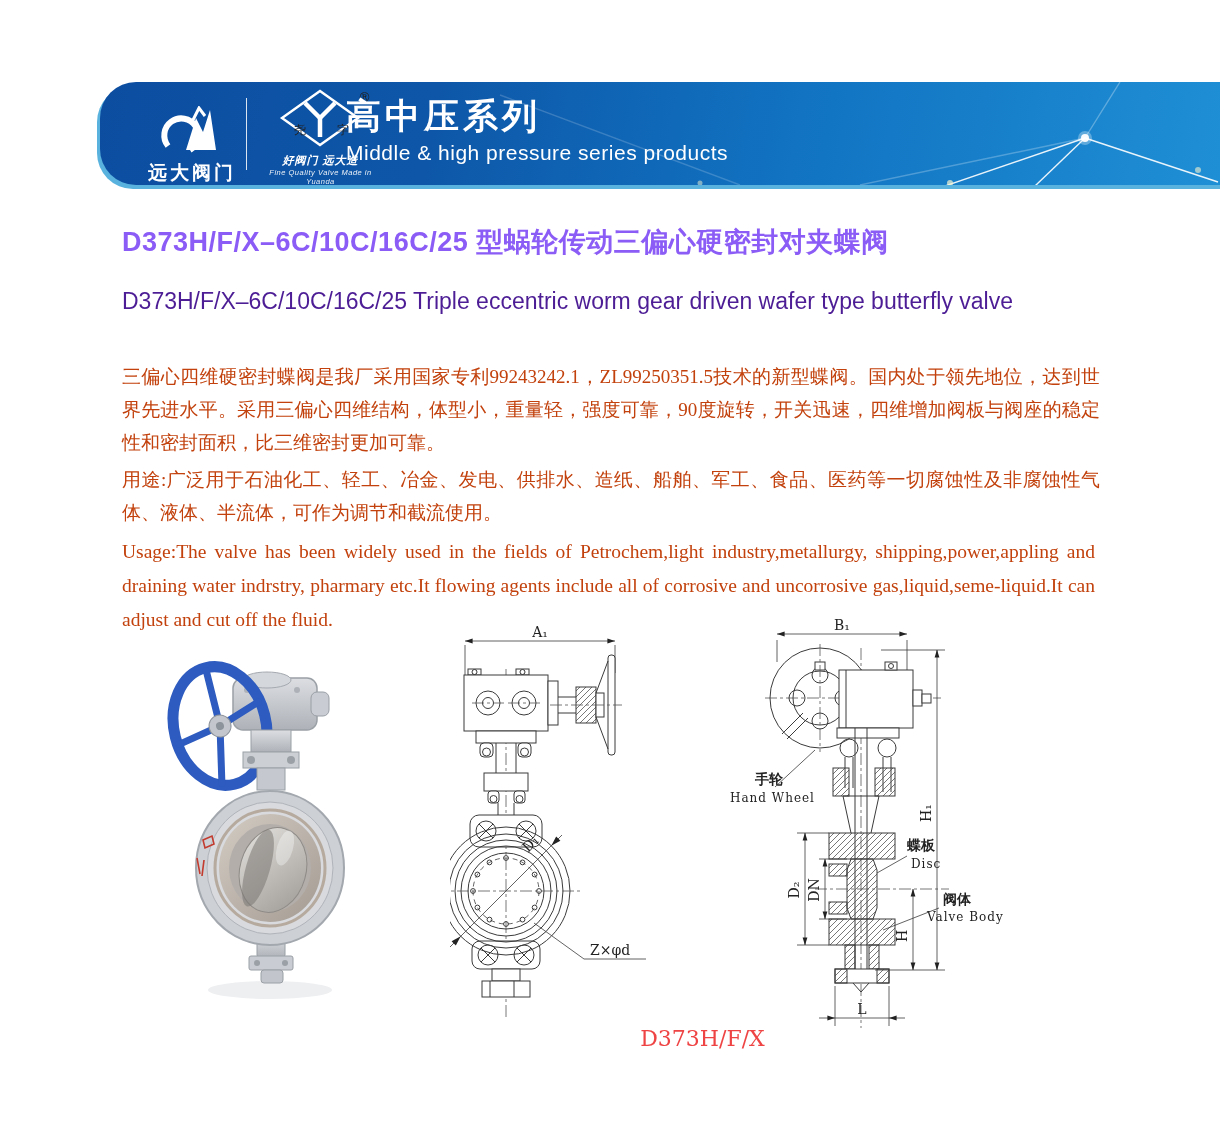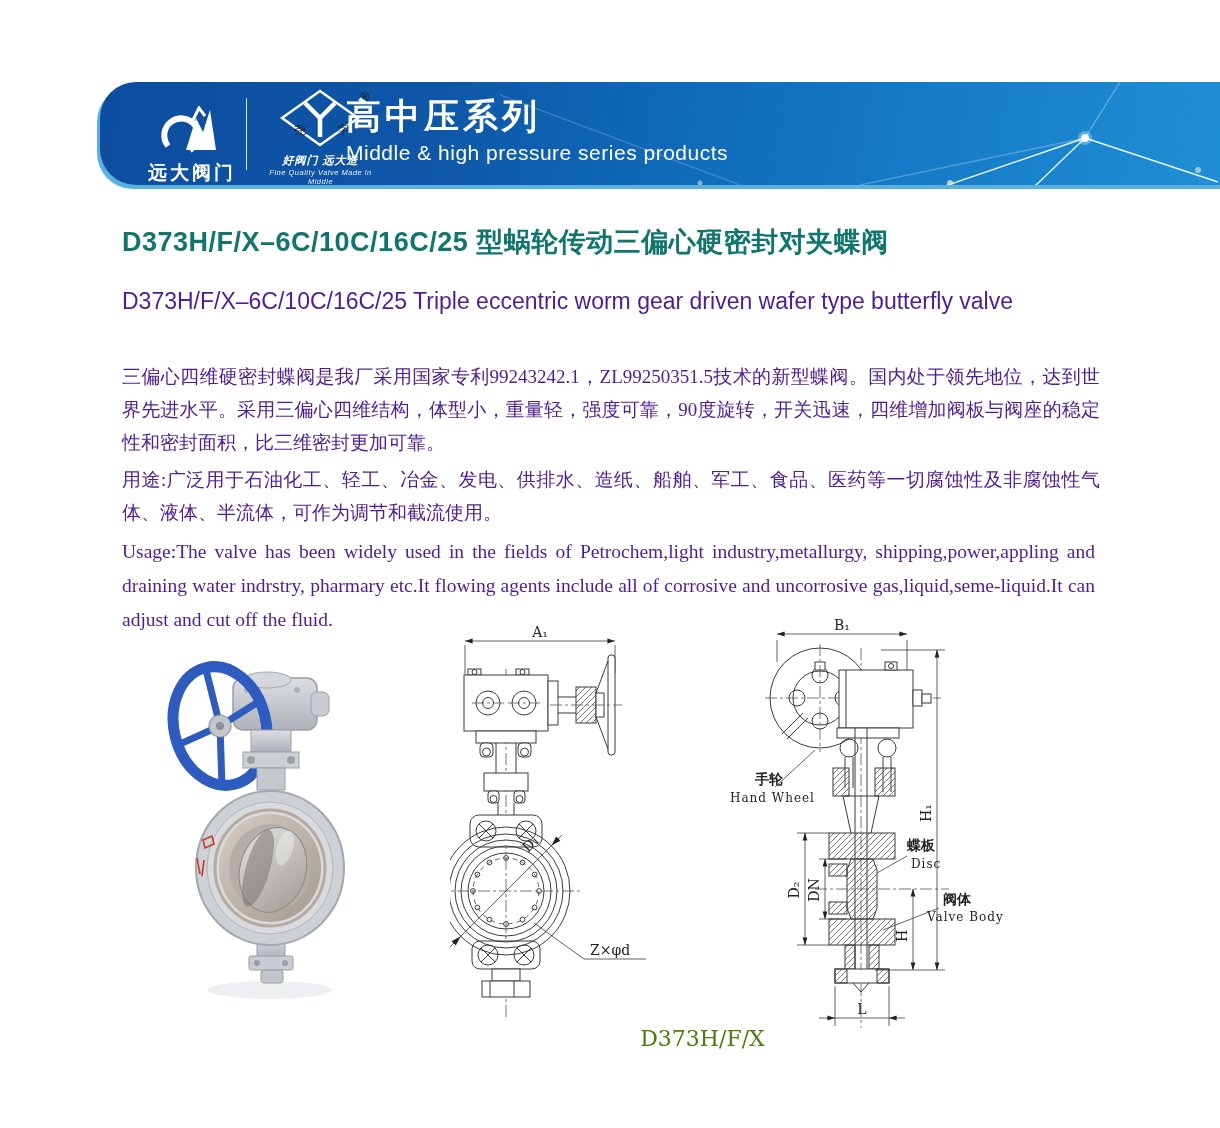--- a/index.html
+++ b/index.html
@@ -18,30 +18,30 @@
   .brand-en{font-size:12px;font-weight:bold;letter-spacing:1.6px;}
   .logo-divider{position:absolute;left:146px;top:16px;width:1px;height:72px;background:rgba(255,255,255,.85);}
   .logo2{position:absolute;left:158px;top:6px;width:125px;text-align:center;color:#fff;}
   .slogan-cn{font-size:11px;font-weight:bold;font-style:italic;letter-spacing:1px;line-height:16px;}
   .slogan-script{font-size:7.5px;font-style:italic;opacity:.92;letter-spacing:.5px;}
   .series{position:absolute;left:246px;top:14px;color:#fff;}
   .series-cn{font-size:35px;font-weight:bold;letter-spacing:4px;line-height:42px;font-family:Liberation Serif, serif;}
   .series-en{font-size:21px;letter-spacing:.5px;margin-top:3px;}
 
   
-  .title-cn{position:absolute;left:122px;top:224px;font-size:27px;font-weight:bold;color:#0f766e;letter-spacing:.5px;}
+  .title-cn{position:absolute;left:122px;top:224px;font-size:27px;font-weight:bold;color:#8b5cf6;letter-spacing:.5px;}
   .title-en{position:absolute;left:122px;top:288px;font-size:23px;color:#4c1d95;}
-  .paras{position:absolute;left:122px;top:360px;width:978px;color:#4c1d95;}
+  .paras{position:absolute;left:122px;top:360px;width:978px;color:#c2410c;}
   .p-cn{font-family:"Liberation Serif",serif;font-size:19px;line-height:33px;text-align:justify;margin:0 0 4px 0;}
   .p-en{font-family:"Liberation Serif",serif;font-size:19.5px;line-height:34px;text-align:justify;margin:6px 5px 0 0;}
 
   
   .fig{position:absolute;}
   .caption{position:absolute;left:560px;top:1026px;width:285px;text-align:center;
-        font-family:"DejaVu Serif",serif;font-size:22px;color:#4d7c0f;}
+        font-family:"DejaVu Serif",serif;font-size:22px;color:#ef4444;}
 
   svg text{font-family:"DejaVu Serif",serif;fill:#222;}
   .dim{font-size:14px;}
   .cjk{font-family:"Liberation Sans",sans-serif;font-size:14px;font-weight:bold;}
   .lat{font-size:12px;letter-spacing:1px;}
   .ln{stroke:#3b3b3b;stroke-width:1;fill:none;}
   .lnw{stroke:#3b3b3b;stroke-width:1;fill:#fff;}
   .cl{stroke:#555;stroke-width:.8;fill:none;stroke-dasharray:12 3 3 3;}
   .thin{stroke:#3b3b3b;stroke-width:.8;fill:none;}
   .arr{fill:#222;stroke:none;}
@@ -87,21 +87,21 @@
         <g stroke="#fff" stroke-width="4.5" fill="none">
           <line x1="47" y1="15" x2="62" y2="30"></line>
           <line x1="77" y1="15" x2="62" y2="30"></line>
           <line x1="62" y1="30" x2="62" y2="49"></line>
         </g>
         <text x="36" y="46" font-size="12" fill="#fff">尧</text>
         <text x="79" y="46" font-size="12" fill="#fff">字</text>
         <text x="100" y="14" font-size="13" fill="#fff">®</text>
       </svg>
       <div class="slogan-cn">好阀门 远大造</div>
-      <div class="slogan-script">Fine Quality Valve Made in Middle</div>
+      <div class="slogan-script">Fine Quality Valve Made in Yuanda</div>
     </div>
 
     <div class="series">
       <div class="series-cn">高中压系列</div>
       <div class="series-en">Middle &amp; high pressure series products</div>
     </div>
   </div>
 
   <div class="title-cn">D373H/F/X–6C/10C/16C/25 型蜗轮传动三偏心硬密封对夹蝶阀</div>
   <div class="title-en">D373H/F/X–6C/10C/16C/25 Triple eccentric worm gear driven wafer type butterfly valve</div>

